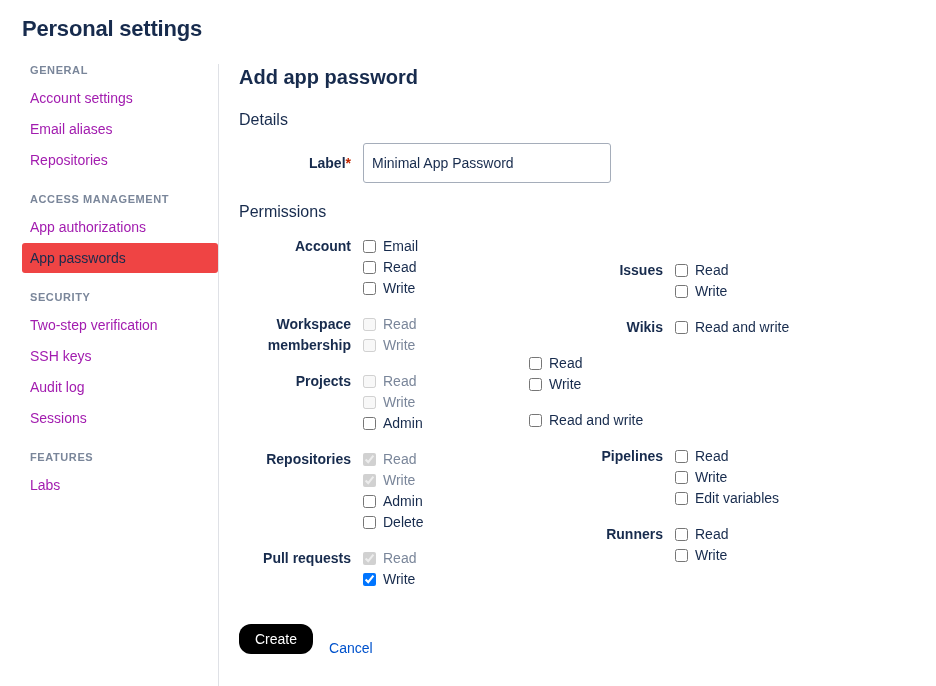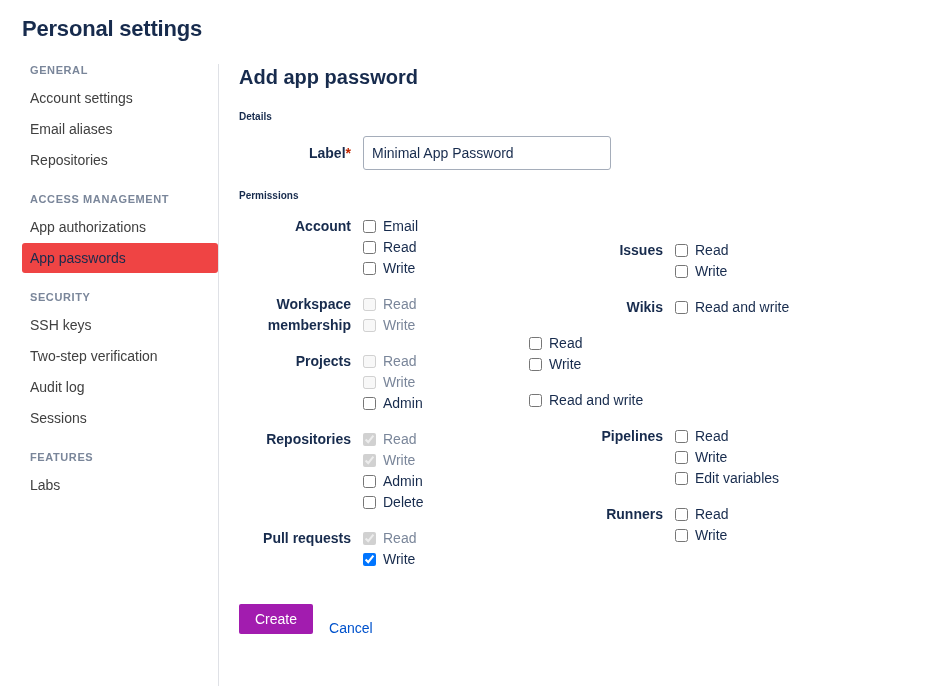--- a/index.html
+++ b/index.html
@@ -39,21 +39,21 @@
     letter-spacing: 0.6px;
     color: #7a869a;
     text-transform: uppercase;
     margin: 18px 0 7px 8px;
   }
   .sidebar-section-title.first { margin-top: 0; }
   .sidebar-item {
     display: block;
     padding: 5px 8px;
     margin-bottom: 1px;
-    color: #404040;
+    color: #a21caf;
     font-size: 14px;
     border-radius: 3px;
     cursor: pointer;
     line-height: 20px;
   }
   .sidebar-item.selected {
     background: #ef4444;
     color: #172b4d;
     font-weight: normal;
   }
@@ -66,22 +66,22 @@
     min-height: 664px;
   }
   .main-title {
     font-size: 20px;
     font-weight: bold;
     color: #172b4d;
     margin: 0 0 22px 0;
     padding-top: 2px;
   }
   .section-title {
-    font-size: 10px;
-    font-weight: bold;
+    font-size: 16px;
+    font-weight: normal;
     color: #172b4d;
     margin: 0 0 14px 0;
   }
   .field-row {
     display: flex;
     align-items: center;
     margin-bottom: 20px;
   }
   .field-label {
     width: 124px;
@@ -89,21 +89,21 @@
     text-align: right;
     padding-right: 12px;
     box-sizing: border-box;
     font-weight: bold;
     font-size: 14px;
     color: #172b4d;
   }
   .req { color: #bf2600; font-weight: bold; }
   .text-input {
     width: 248px;
-    height: 34px;
+    height: 40px;
     box-sizing: border-box;
     border: 1px solid #a5adba;
     border-radius: 3px;
     padding: 4px 8px;
     font-family: "Liberation Sans", sans-serif;
     font-size: 14px;
     color: #172b4d;
     background: #fff;
     outline: none;
   }
@@ -157,24 +157,24 @@
   .perm-opt.disabled label { color: #7a869a; }
 
   
   .actions {
     display: flex;
     align-items: center;
     margin-top: 18px;
     margin-left: 0;
   }
   .btn-primary {
-    background: #a21caf;
+    background: #000000;
     color: #ffffff;
     border: none;
-    border-radius: 2px;
+    border-radius: 12px;
     font-family: "Liberation Sans", sans-serif;
     font-size: 14px;
     font-weight: normal;
     padding: 7px 16px;
     cursor: pointer;
   }
   .btn-link {
     color: #0052cc;
     font-size: 14px;
     margin-left: 16px;
@@ -192,22 +192,22 @@
 
   <div class="sidebar" id="sidebar">
       <div class="sidebar-section-title first">GENERAL</div>
       <div class="sidebar-item">Account settings</div>
       <div class="sidebar-item">Email aliases</div>
       <div class="sidebar-item">Repositories</div>
       <div class="sidebar-section-title">ACCESS MANAGEMENT</div>
       <div class="sidebar-item">App authorizations</div>
       <div class="sidebar-item selected">App passwords</div>
       <div class="sidebar-section-title">SECURITY</div>
+      <div class="sidebar-item">Two-step verification</div>
       <div class="sidebar-item">SSH keys</div>
-      <div class="sidebar-item">Two-step verification</div>
       <div class="sidebar-item">Audit log</div>
       <div class="sidebar-item">Sessions</div>
       <div class="sidebar-section-title">FEATURES</div>
       <div class="sidebar-item">Labs</div>
     </div>
 
   <div class="main">
     <div class="main-title">Add app password</div>
 
     <div class="section-title">Details</div>

